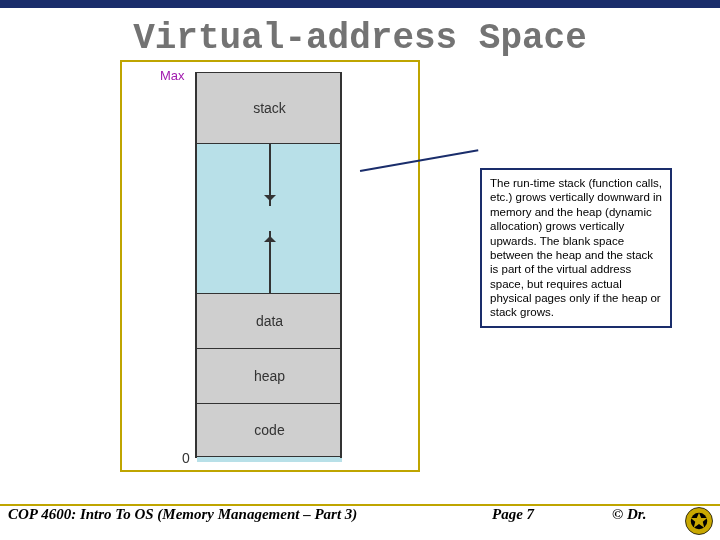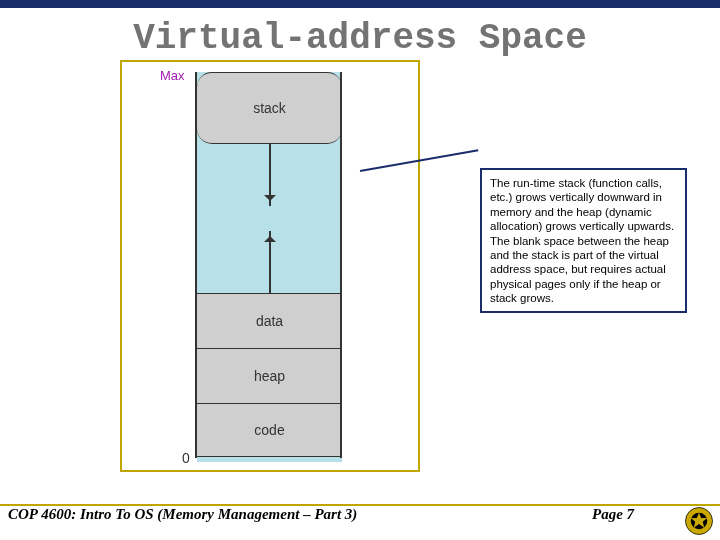--- a/index.html
+++ b/index.html
@@ -2,35 +2,35 @@
 <html><head>
 <meta charset="utf-8">
 <style>
   * { box-sizing: border-box; margin: 0; padding: 0; }
   body { width: 720px; height: 540px; background: #fff; font-family: Arial, Helvetica, sans-serif; position: relative; overflow: hidden; }
   .top-bar { position: absolute; top: 0; left: 0; right: 0; height: 8px; background: #1a2d6b; }
   .title { position: absolute; top: 18px; left: 0; right: 0; text-align: center; font-size: 36px; color: #737373; font-family: Liberation Mono, monospace; }
   .diagram { position: absolute; top: 60px; left: 120px; width: 300px; height: 412px; border: 2px solid #bfa500; background: #fff; }
   .mem-outer { position: absolute; top: 10px; left: 75px; width: 145px; height: 390px; background: #b8e0e8; }
   .seg { border-bottom: 1.5px solid #333; display: flex; align-items: center; justify-content: center; font-family: Arial, sans-serif; font-size: 14px; color: #333; background: #cfcfcf; }
-  .seg.stack { height: 72px; border-top: 1.5px solid #333; border-radius: 15px; }
+  .seg.stack { height: 72px; border-top: 1.5px solid #333; }
   .seg.gap { height: 150px; background: #b8e0e8; position: relative; }
   .seg.heap { height: 55px; }
   .seg.data { height: 55px; }
   .seg.code { height: 53px; border-bottom: 1.5px solid #333; }
   .side-rule-left { position: absolute; top: 10px; left: 73px; width: 2px; height: 386px; background: #333; }
   .side-rule-right { position: absolute; top: 10px; left: 218px; width: 2px; height: 386px; background: #333; }
   .lbl-max { position: absolute; top: 6px; left: 38px; font-size: 13px; color: #a21caf; }
   .lbl-zero { position: absolute; top: 388px; left: 60px; font-size: 14px; color: #333; }
   .arrow { position: absolute; left: 50%; width: 2px; background: #333; transform: translateX(-50%); }
   .arrow.down { top: 0; height: 62px; }
   .arrow.down::after { content:''; position:absolute; bottom:-1px; left:-5px; border:6px solid transparent; border-top-color:#333; }
   .arrow.up { bottom: 0; height: 62px; }
   .arrow.up::after { content:''; position:absolute; top:-1px; left:-5px; border:6px solid transparent; border-bottom-color:#333; }
-  .callout { position: absolute; top: 168px; left: 480px; width: 207px; border: 2px solid #1a2d6b; background: #fff; padding: 6px 8px; font-size: 11.5px; line-height: 1.25; color: #000; font-family: Arial, sans-serif; }
+  .callout { position: absolute; top: 168px; left: 480px; width: 192px; border: 2px solid #1a2d6b; background: #fff; padding: 6px 8px; font-size: 11.5px; line-height: 1.25; color: #000; font-family: Arial, sans-serif; }
   .conn-line { position: absolute; top: 170px; left: 360px; width: 120px; height: 1.5px; background: #1a2d6b; transform-origin: left center; transform: rotate(-10deg); }
   .footer-bar { position: absolute; bottom: 0; left: 0; right: 0; height: 36px; border-top: 2px solid #bfa500; background: #fff; display: flex; align-items: flex-start; font-family: 'Times New Roman', serif; font-style: italic; font-weight: bold; font-size: 15px; color: #000; padding: 0 8px; }
   .footer-left { flex: 1; }
   .footer-page { width: 120px; text-align: left; }
   .footer-right { width: 100px; text-align: left; }
   .logo { position: absolute; right: 6px; bottom: 4px; width: 30px; height: 30px; }
   .logo svg { width: 100%; height: 100%; }
 </style>
 </head>
 <body>
@@ -56,20 +56,21 @@
   <div class="lbl-zero">0</div>
 </div>
 
 <div class="conn-line"></div>
 
 <div class="callout">The run-time stack (function calls, etc.) grows vertically downward in memory and the heap (dynamic allocation) grows vertically upwards. The blank space between the heap and the stack is part of the virtual address space, but requires actual physical pages only if the heap or stack grows.</div>
 
 <div class="footer-bar">
   <div class="footer-left">COP 4600: Intro To OS  (Memory Management – Part 3)</div>
   <div class="footer-page">Page 7</div>
+  <div class="footer-right">© Dr.</div>
 </div>
 
 <div class="logo">
   <svg viewBox="0 0 40 40">
     <circle cx="20" cy="20" r="18" fill="#c9a800" stroke="#000" stroke-width="1"></circle>
     <circle cx="20" cy="20" r="11" fill="#000"></circle>
     <path d="M20 9 L23 16 L31 16 L25 21 L27 29 L20 24 L13 29 L15 21 L9 16 L17 16 Z" fill="#c9a800"></path>
   </svg>
 </div>
 

